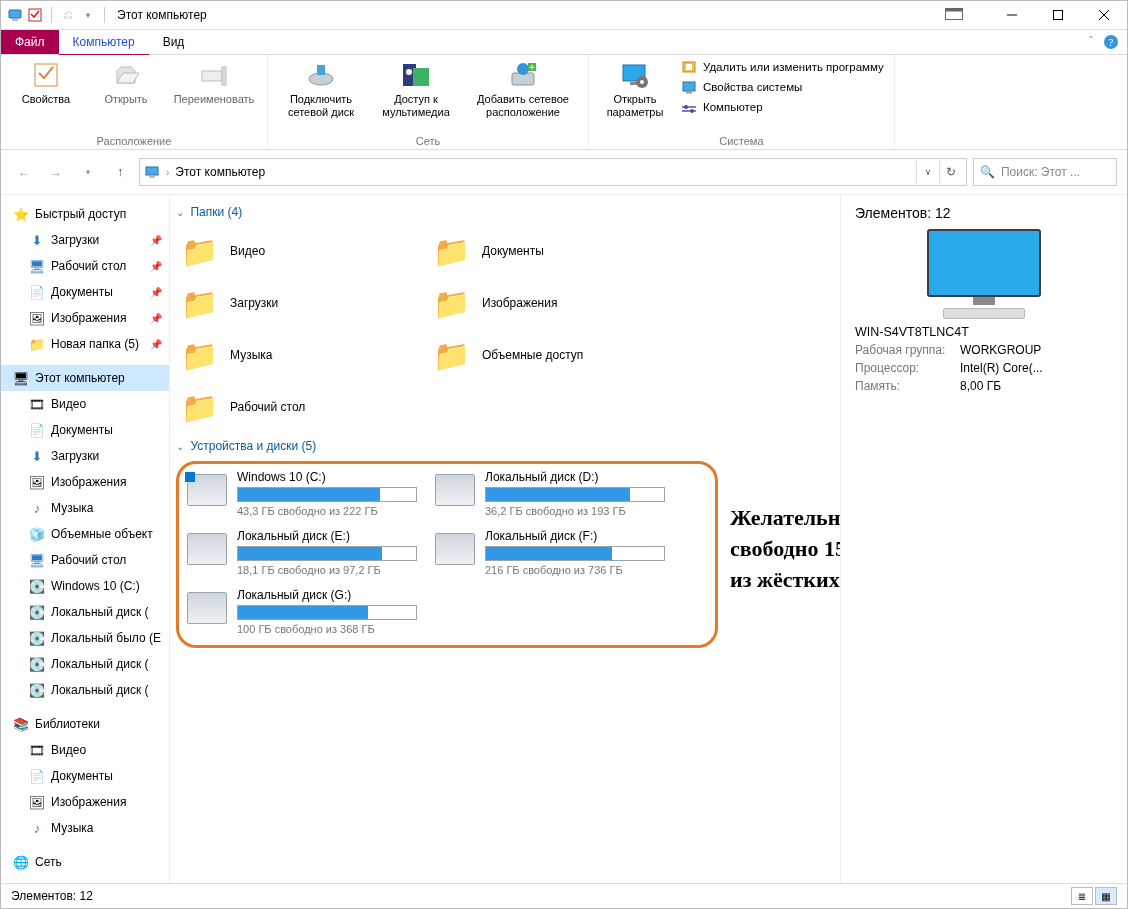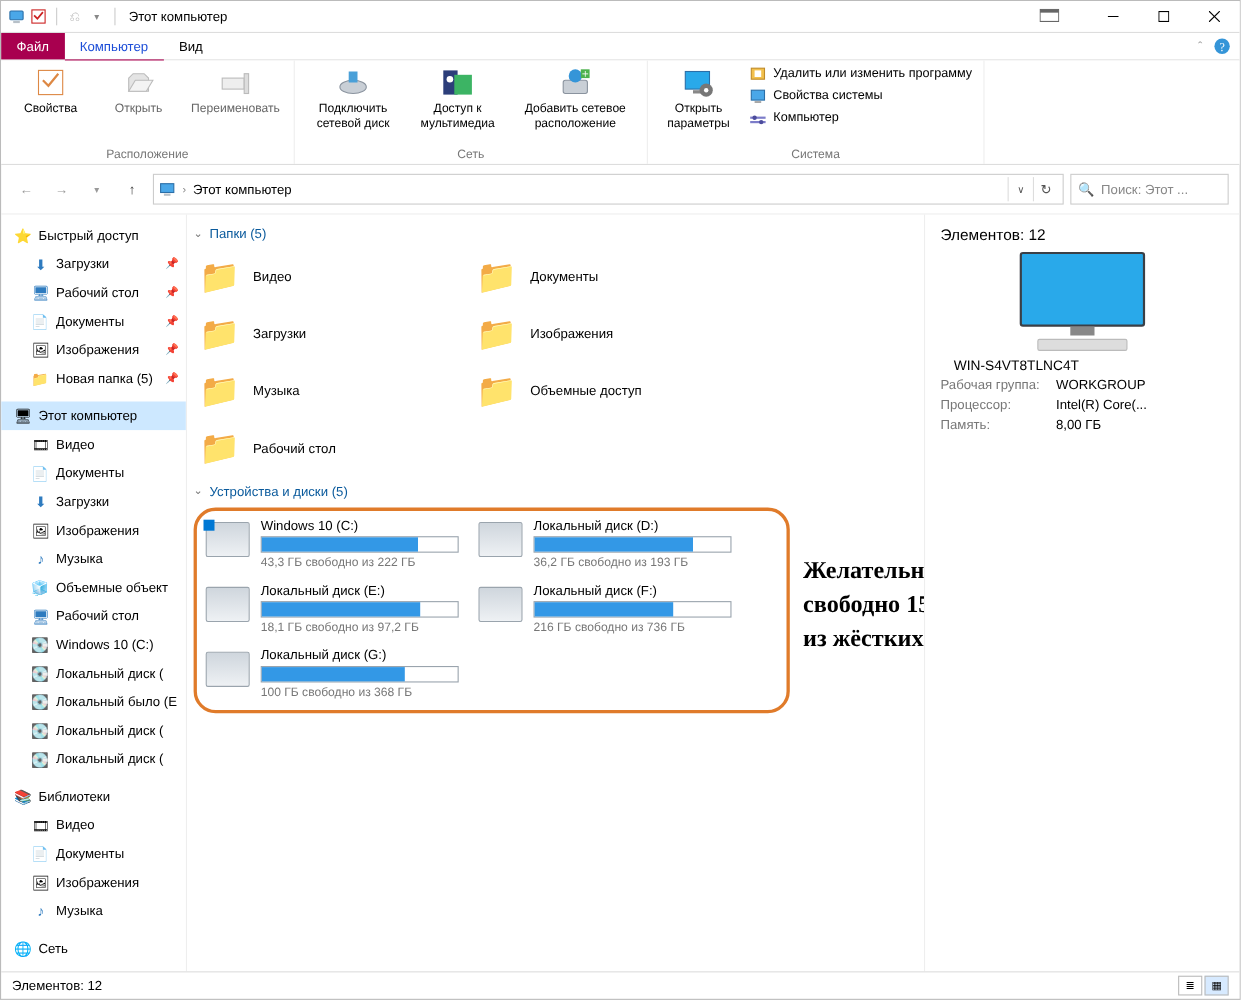--- a/index.html
+++ b/index.html
@@ -78,21 +78,21 @@
   .note{position:absolute;left:560px;top:308px;width:300px;font-family:Georgia,"Times New Roman",serif;font-weight:700;font-size:22px;line-height:1.4}
 
   .details{width:258px;border-left:1px solid #eee;padding:10px 14px;font-size:12px}
   .details .bigcount{font-size:14px;margin-bottom:8px}
   .monitor{width:120px;height:90px;margin:6px auto 6px;display:flex;flex-direction:column;align-items:center}
   .monitor .screen{width:110px;height:70px;background:#29a9ea;border:2px solid #3a3f46;border-radius:3px}
   .monitor .stand{width:22px;height:8px;background:#888}
   .monitor .kbd{width:80px;height:10px;background:#ddd;border:1px solid #bbb;border-radius:2px;margin-top:3px}
   .proptab{display:grid;grid-template-columns:105px 1fr;row-gap:4px;font-size:12px}
   .proptab .k{color:#777}
-  .compname{font-size:12.5px;margin:6px 12px 4px}
+  .compname{font-size:12.5px;margin:6px 0 4px}
 
   .status{height:24px;border-top:1px solid #ddd;display:flex;align-items:center;padding:0 10px;font-size:12px}
   .status .views{margin-left:auto;display:flex;gap:2px}
   .status .v{width:20px;height:16px;border:1px solid #bbb;display:flex;align-items:center;justify-content:center;font-size:10px;background:#fff}
   .status .v.active{background:#d7eaff}
 
   
   svg{display:block}
 </style>
 </head>
@@ -418,21 +418,21 @@
       <div class="spacer"></div>
       <div class="item">
           <span class="nico">🌐</span>
           <span>Сеть</span>
         </div>
     </div>
 
     <div class="main">
       <div class="section-head">
         <span class="caret">⌄</span>
-        <span>Папки (5)</span>
+        <span>Папки (4)</span>
       </div>
       <div class="folders">
         <div class="fitem">
             <span class="fico">📁</span>
             <span class="fname">Видео</span>
           </div>
         <div class="fitem">
             <span class="fico">📁</span>
             <span class="fname">Документы</span>
           </div>

